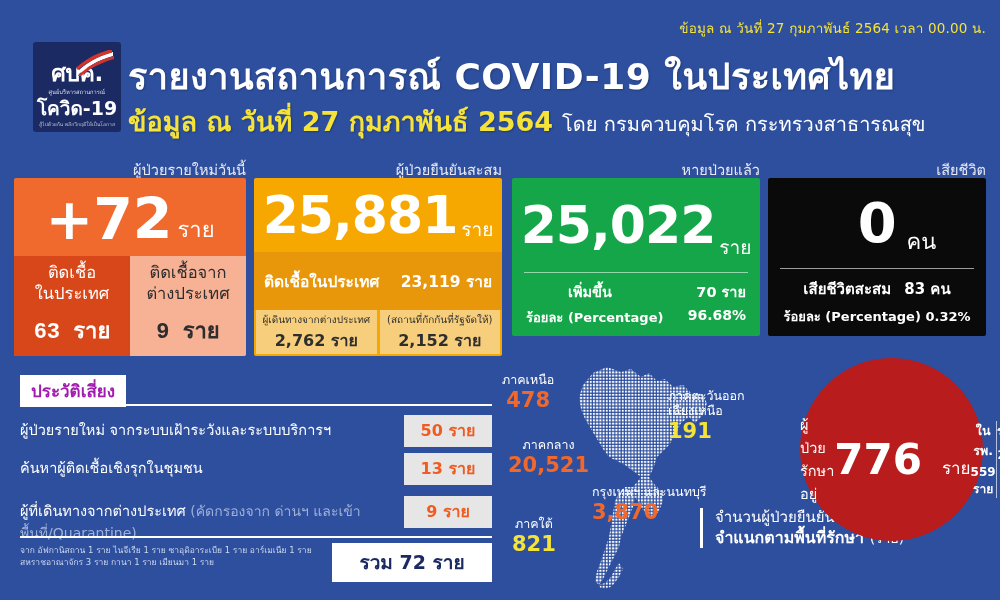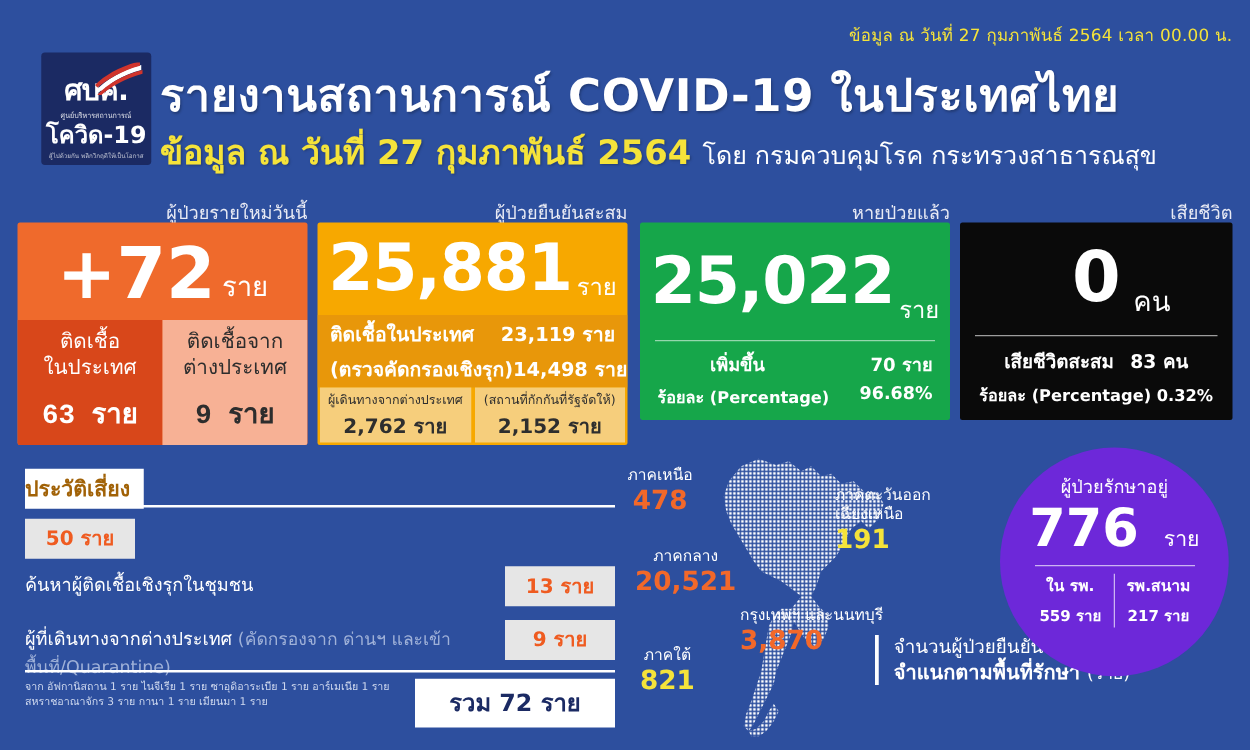--- a/index.html
+++ b/index.html
@@ -282,24 +282,24 @@
   }
   #card-death .rows .r1 { font-size: 15px; font-weight: bold; }
   #card-death .rows .r1 .v { margin-left: 8px; margin-top: 20px; }
   #card-death .rows .r2 { font-size: 13px; font-weight: bold; margin-top: 5px; }
 
   
   .risk-title {
     position: absolute;
     left: 20px; top: 375px;
     background: #ffffff;
-    color: #a16207;
+    color: #a21caf;
     font-size: 17px;
     font-weight: bold;
-    padding: 2px 11px 3px 0;
+    padding: 2px 11px 3px 11px;
   }
   .risk-divider {
     position: absolute;
     left: 20px;
     width: 472px;
     height: 2px;
     background: #ffffff;
   }
   #risk-div-top { top: 404px; }
   #risk-div-bottom { top: 536px; }
@@ -378,23 +378,23 @@
   .map-caption .c1 { font-size: 15px; color: #ffffff; }
   .map-caption .c2 { font-size: 16px; font-weight: bold; color: #ffffff; }
   .map-caption .c2 .unitp { font-weight: normal; font-size: 14px; }
 
   
   .circle {
     position: absolute;
     left: 800px; top: 358px;
     width: 183px; height: 183px;
     border-radius: 50%;
-    background: #6d28d9;
-    display: flex;
-    flex-direction: column;
+    background: #b91c1c;
+    display: flex;
+    flex-direction: row;
     align-items: center;
     padding-top: 19px;
     box-sizing: border-box;
   }
   .circle .lab { font-size: 14.5px; color: #ffffff; }
   .circle .numrow {
     display: flex;
     align-items: baseline;
     gap: 20px;
     margin-top: 2px;
@@ -467,24 +467,20 @@
   <div class="card" id="card-cum">
     <div class="top">
       <span class="big-number">25,881</span>
       <span class="unit">ราย</span>
     </div>
     <div class="mid">
       <div class="row">
         <span class="k">ติดเชื้อในประเทศ</span>
         <span class="v">23,119 ราย</span>
       </div>
-      <div class="row">
-        <span class="k">(ตรวจคัดกรองเชิงรุก)</span>
-        <span class="v">14,498 ราย</span>
-      </div>
     </div>
     <div class="bot">
       <div class="b">
         <div class="lab">ผู้เดินทางจากต่างประเทศ</div>
         <div class="val">2,762 ราย</div>
       </div>
       <div class="b">
         <div class="lab">(สถานที่กักกันที่รัฐจัดให้)</div>
         <div class="val">2,152 ราย</div>
       </div>
@@ -523,20 +519,21 @@
         <span class="v">83 คน</span>
       </div>
       <div class="r2">ร้อยละ (Percentage) 0.32%</div>
     </div>
   </div>
 
   <div class="risk-title">ประวัติเสี่ยง</div>
   <div class="risk-divider" id="risk-div-top"></div>
 
   <div class="risk-row" id="risk-row-1">
+    <span class="rl">ผู้ป่วยรายใหม่ จากระบบเฝ้าระวังและระบบบริการฯ</span>
     <span class="pill">50 ราย</span>
   </div>
 
   <div class="risk-row" id="risk-row-2">
     <span class="rl">ค้นหาผู้ติดเชื้อเชิงรุกในชุมชน</span>
     <span class="pill">13 ราย</span>
   </div>
 
   <div class="risk-row" id="risk-row-3">
     <span class="rl">

